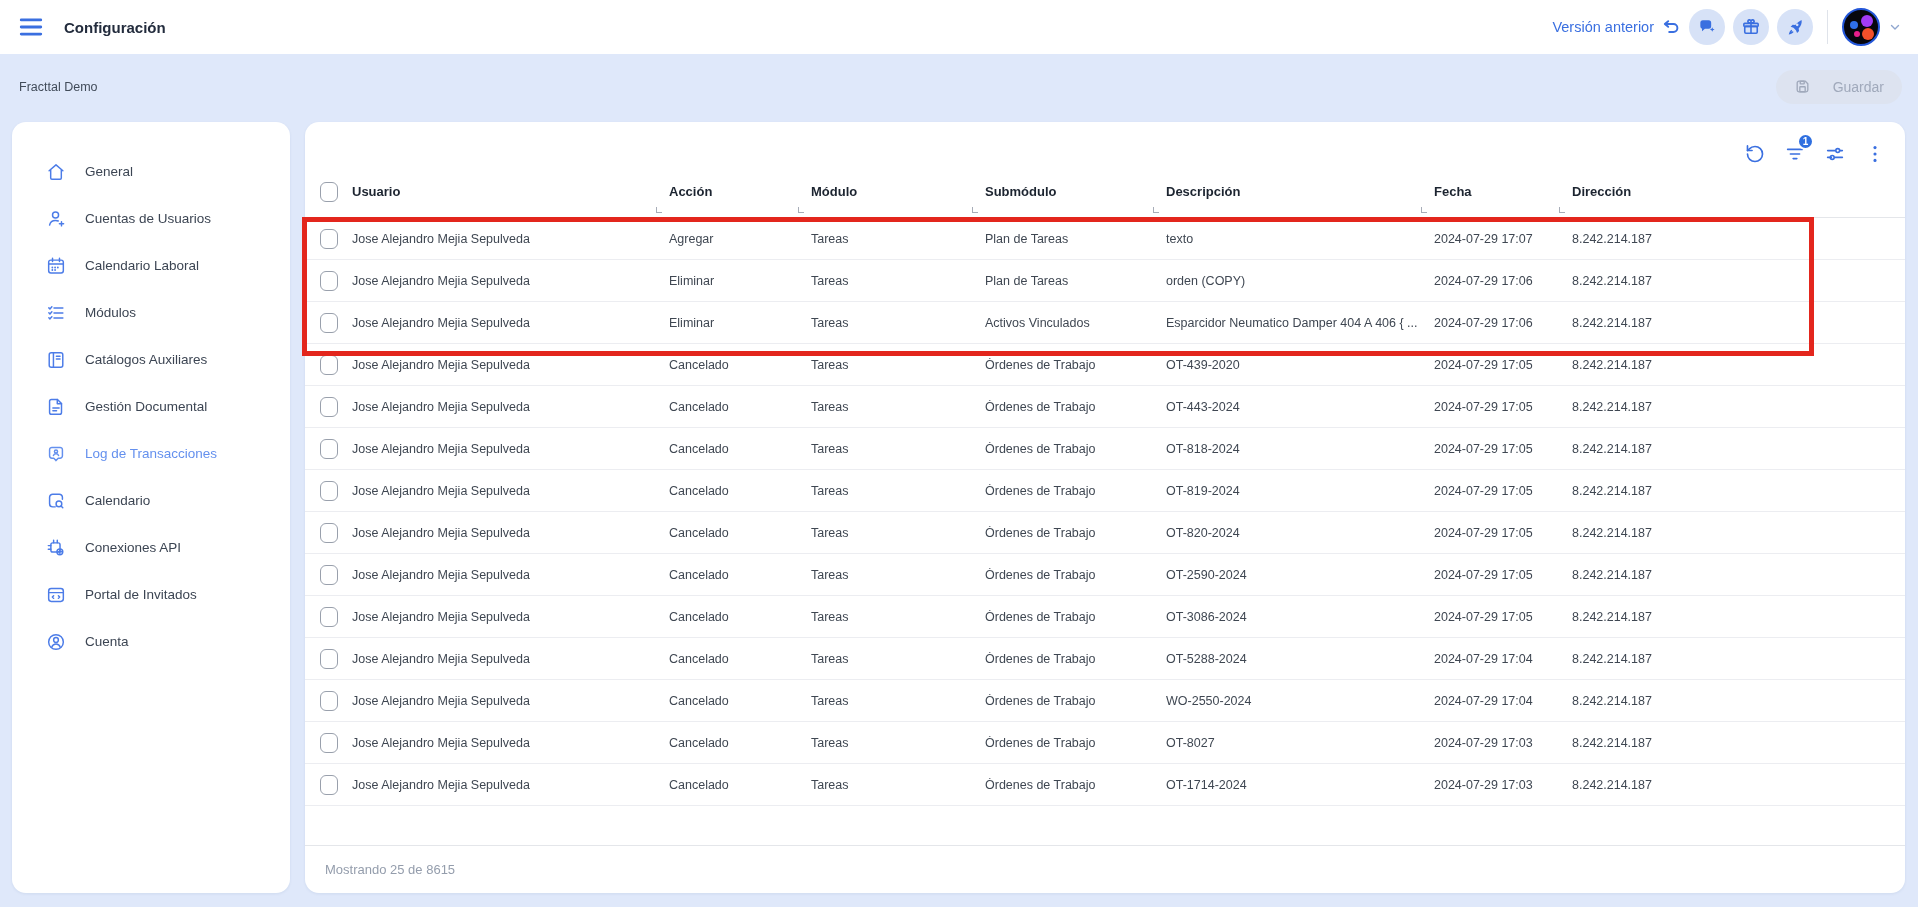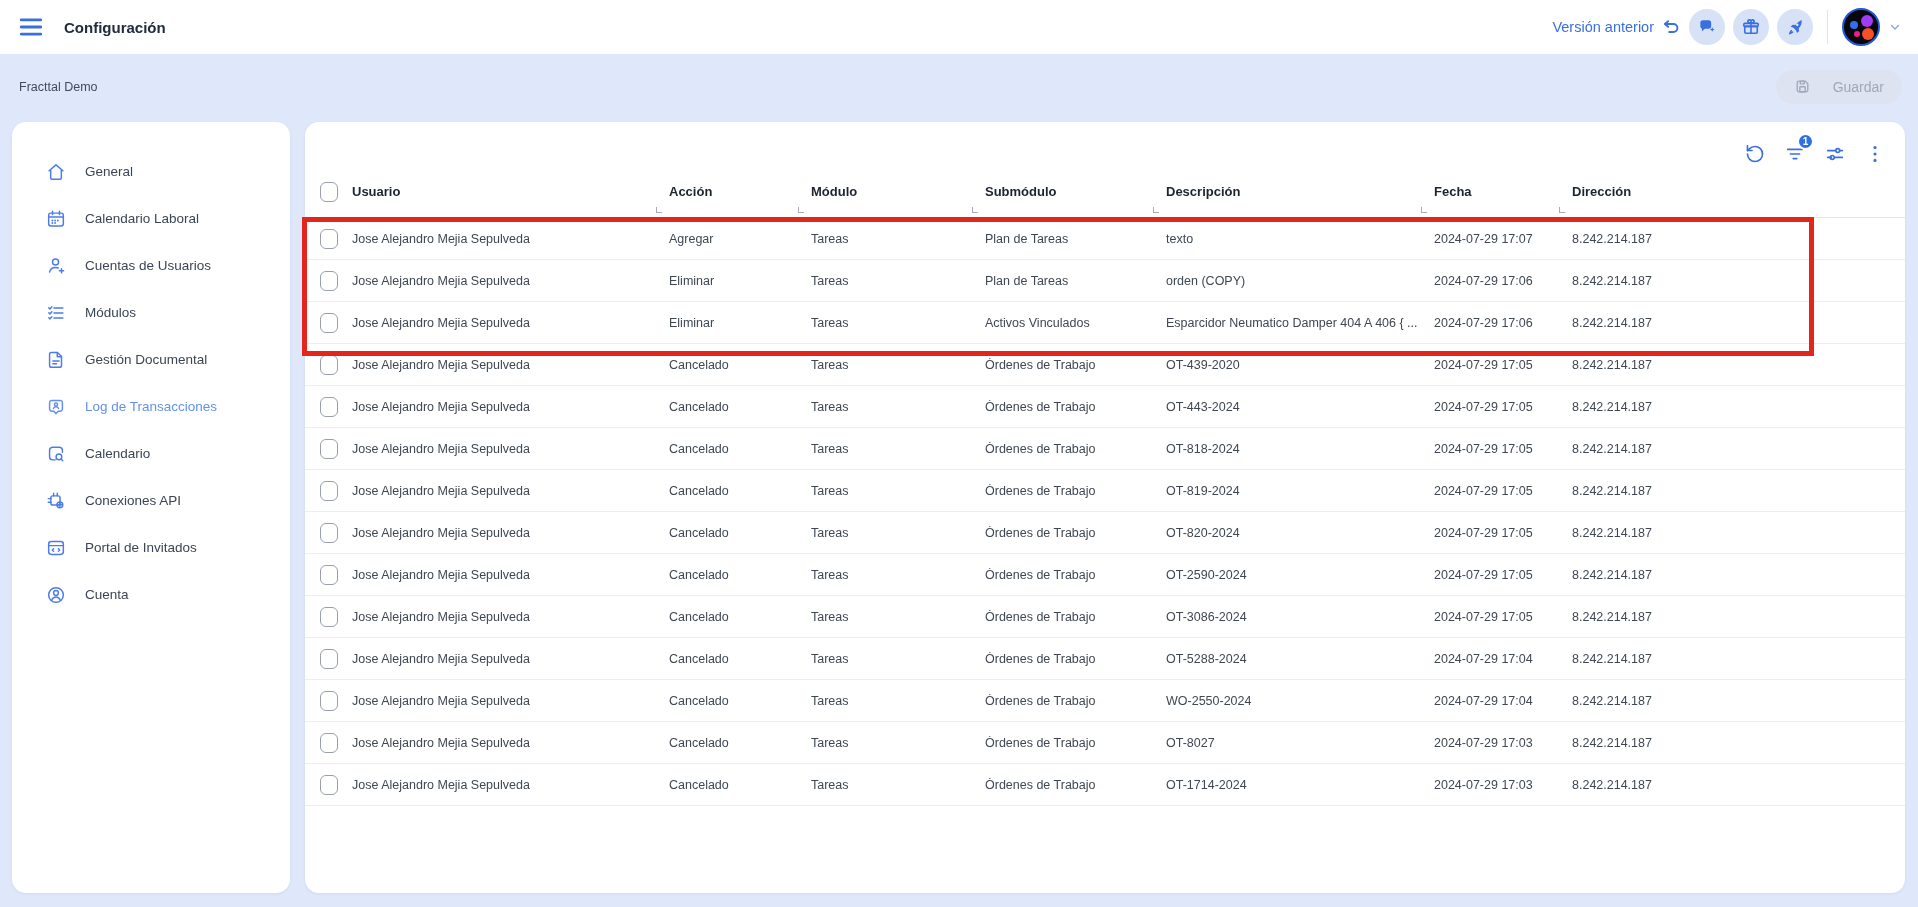--- a/index.html
+++ b/index.html
@@ -144,43 +144,52 @@
         <span class="side-icon">
           <svg viewBox="0 0 24 24">
             <path d="M4.5 10.6 12 4.2l7.5 6.4M6.2 9.3v9.2a1.3 1.3 0 0 0 1.3 1.3h9a1.3 1.3 0 0 0 1.3-1.3V9.3"></path>
           </svg>
         </span>
         <span>General</span>
       </div>
       <div class="side-item">
         <span class="side-icon">
           <svg viewBox="0 0 24 24">
+            <circle cx="11.5" cy="7.6" r="3.3"></circle>
+            <path d="M5 18.6c.6-3.2 3-5 6.5-5 1.1 0 2.1.2 3 .6M15.7 17.2h4.6M18 14.9v4.6"></path>
+          </svg>
+        </span>
+        <span>Cuentas de Usuarios</span>
+      </div>
+      <div class="side-item">
+        <span class="side-icon">
+          <svg viewBox="0 0 24 24">
             <rect x="4" y="5.6" width="16" height="14" rx="2.4"></rect>
             <path d="M8.2 3.6v3.6M15.8 3.6v3.6M4.4 9.8h15.2"></path>
             <path d="M8 13.6h.01M11 13.6h.01M14 13.6h.01M8 16.4h.01M11 16.4h.01" stroke-width="2"></path>
           </svg>
         </span>
         <span>Calendario Laboral</span>
       </div>
       <div class="side-item">
         <span class="side-icon">
           <svg viewBox="0 0 24 24">
-            <circle cx="11.5" cy="7.6" r="3.3"></circle>
-            <path d="M5 18.6c.6-3.2 3-5 6.5-5 1.1 0 2.1.2 3 .6M15.7 17.2h4.6M18 14.9v4.6"></path>
-          </svg>
-        </span>
-        <span>Cuentas de Usuarios</span>
-      </div>
-      <div class="side-item">
-        <span class="side-icon">
-          <svg viewBox="0 0 24 24">
             <path d="M9.8 6.6h9.7M9.8 12h9.7M9.8 17.4h9.7M4.2 6.4l1.2 1.2 2.1-2.3M4.2 11.8l1.2 1.2 2.1-2.3M4.2 17.2l1.2 1.2 2.1-2.3"></path>
           </svg>
         </span>
         <span>Módulos</span>
+      </div>
+      <div class="side-item">
+        <span class="side-icon">
+          <svg viewBox="0 0 24 24">
+            <rect x="4.6" y="4" width="14.8" height="16" rx="2.2"></rect>
+            <path d="M9.2 4v16M12.4 8h4M12.4 11h4"></path>
+          </svg>
+        </span>
+        <span>Catálogos Auxiliares</span>
       </div>
       <div class="side-item">
         <span class="side-icon">
           <svg viewBox="0 0 24 24">
             <path d="M7 3.8h6.6l4.4 4.4V18a2 2 0 0 1-2 2H7a2 2 0 0 1-2-2V5.8a2 2 0 0 1 2-2z"></path>
             <path d="M13.4 3.8V8.4h4.6M8.6 13h6.8M8.6 16.2h4"></path>
           </svg>
         </span>
         <span>Gestión Documental</span>
       </div>
@@ -415,16 +424,19 @@
           <span class="td">Jose Alejandro Mejia Sepulveda</span>
           <span class="td">Cancelado</span>
           <span class="td">Tareas</span>
           <span class="td">Órdenes de Trabajo</span>
           <span class="td">OT-1714-2024</span>
           <span class="td">2024-07-29 17:03</span>
           <span class="td">8.242.214.187</span>
         </div>
       </div>
 
+    <div class="tfoot">
+      <span>Mostrando 25 de 8615</span>
+    </div>
   </main>
 </div>
 
 <div class="annotation"></div>
 
 </body></html>

